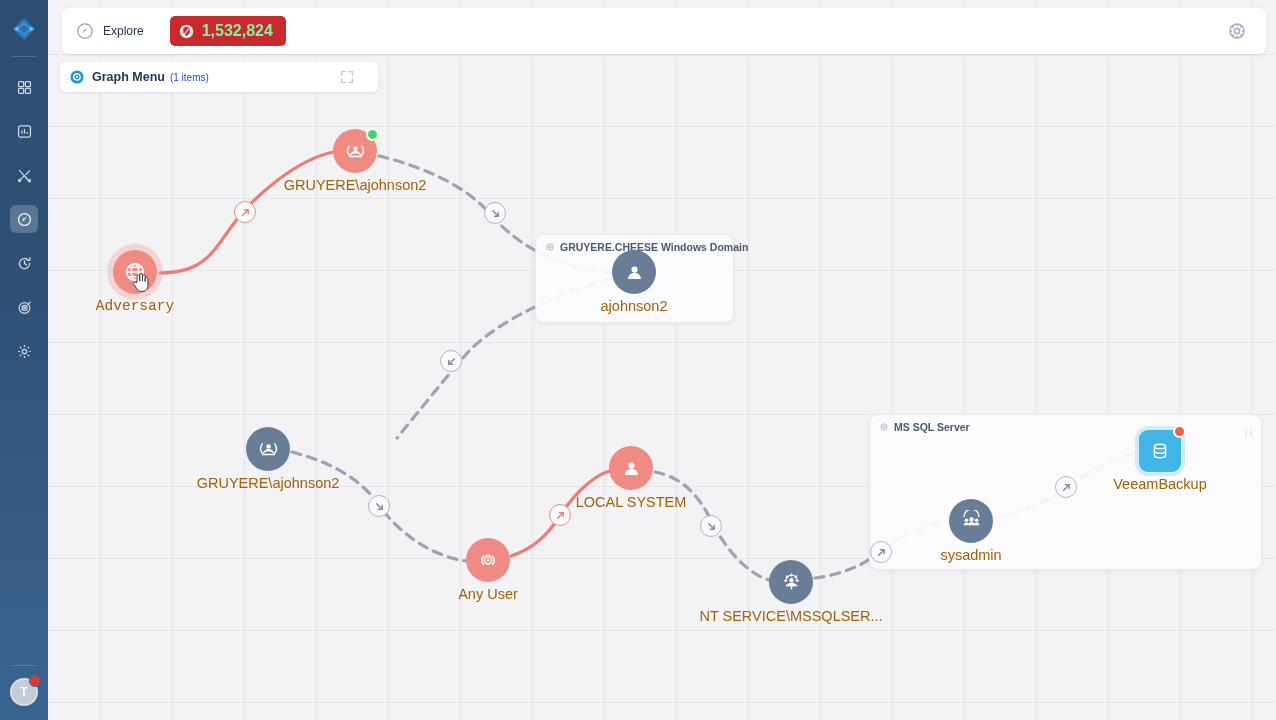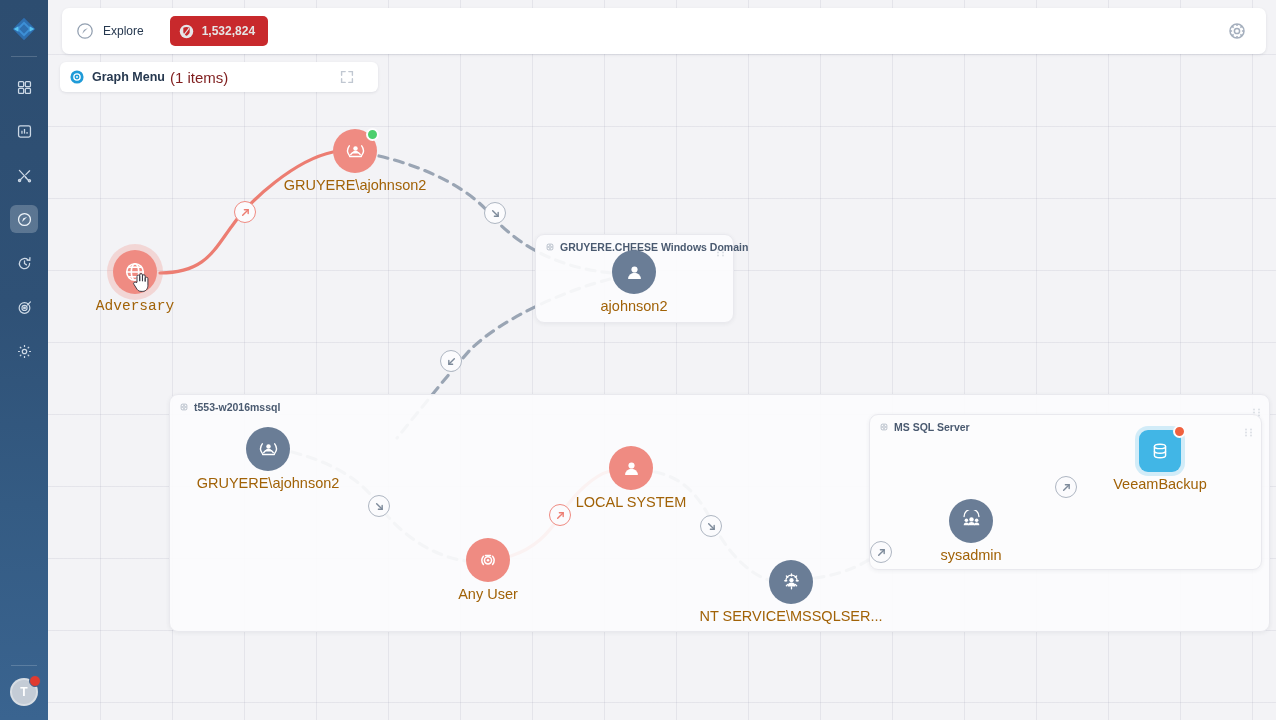--- a/index.html
+++ b/index.html
@@ -70,33 +70,33 @@
     display: flex; align-items: center; padding: 0 9px; cursor: pointer;
   }
   .model-select .bars { width: 15px; height: 12px; margin-right: 11px; }
   .model-select .label { color: #fff; font-size: 12.5px; font-weight: 700; flex: 1; }
   .model-select .chev { width: 12px; height: 12px; opacity: .95; }
   .count-badge {
     margin-left: 12px; height: 30px; background: #c8292c; border-radius: 5px;
     display: flex; align-items: center; padding: 0 13px 0 9px; cursor: pointer;
   }
   .count-badge .cicon { width: 15px; height: 15px; margin-right: 8px; }
-  .count-badge .cnum { color: #e5e5e5; font-size: 12px; font-weight: 700; }
+  .count-badge .cnum { color: #86efac; font-size: 16px; font-weight: 700; }
   #topbar .spacer { flex: 1; }
   .topbar-gear { width: 22px; height: 22px; margin-right: 8px; cursor: pointer; opacity: .8; }
 
   
   #graphmenu {
     position: absolute; left: 60px; top: 62px; width: 318px; height: 30px;
     background: #fff; border-radius: 6px; box-shadow: 0 1px 3px rgba(40,50,70,0.10);
     display: flex; align-items: center; padding: 0 23px 0 10px; z-index: 35;
   }
   #graphmenu .gm-icon { width: 14px; height: 14px; margin-right: 8px; }
   #graphmenu .gm-title { font-size: 12.5px; font-weight: 700; color: #26384f; }
-  #graphmenu .gm-count { font-size: 15px; color: #7f1d1d; margin-left: 5px; }
+  #graphmenu .gm-count { font-size: 10px; color: #1d4ed8; margin-left: 5px; }
   #graphmenu .gm-sp { flex: 1; }
   #graphmenu .gm-expand { width: 16px; height: 16px; cursor: pointer; opacity: .55; }
 
   
   #graph { position: absolute; left: 0; top: 0; width: 1276px; height: 720px; z-index: 10; pointer-events: none; }
   #edges { position: absolute; left: 0; top: 0; width: 1276px; height: 720px; }
 
   
   .panel {
     position: absolute; background: rgba(252,252,253,0.92);
@@ -325,41 +325,20 @@
           <circle cx="2" cy="1.6" r="1"></circle>
             <circle cx="7" cy="1.6" r="1"></circle>
           <circle cx="2" cy="4.5" r="1"></circle>
             <circle cx="7" cy="4.5" r="1"></circle>
           <circle cx="2" cy="7.4" r="1"></circle>
             <circle cx="7" cy="7.4" r="1"></circle>
         </svg>
       </span>
     </div>
 
-    <div class="panel" style="left:169px;top:394px;width:1101px;height:238px;">
-      <div class="ptitle">
-        <span class="pic">
-          <svg viewBox="0 0 12 12" width="10" height="10" fill="none" stroke="#7c8a9c" stroke-width="1.1">
-            <rect x="2.6" y="2.6" width="6.8" height="6.8" rx="1.4"></rect>
-              <circle cx="6" cy="6" r="1.6"></circle>
-          </svg>
-        </span>
-        <span>t553-w2016mssql</span>
-      </div>
-      <span class="phandle">
-        <svg viewBox="0 0 9 9" width="9" height="9" fill="#9aa5b4">
-          <circle cx="2" cy="1.6" r="1"></circle>
-            <circle cx="7" cy="1.6" r="1"></circle>
-          <circle cx="2" cy="4.5" r="1"></circle>
-            <circle cx="7" cy="4.5" r="1"></circle>
-          <circle cx="2" cy="7.4" r="1"></circle>
-            <circle cx="7" cy="7.4" r="1"></circle>
-        </svg>
-      </span>
-    </div>
 
     <div class="panel" style="left:869px;top:414px;width:393px;height:156px;">
       <div class="ptitle">
         <span class="pic">
           <svg viewBox="0 0 12 12" width="10" height="10" fill="none" stroke="#7c8a9c" stroke-width="1.1">
             <rect x="2.6" y="2.6" width="6.8" height="6.8" rx="1.4"></rect>
               <circle cx="6" cy="6" r="1.6"></circle>
           </svg>
         </span>
         <span>MS SQL Server</span>

